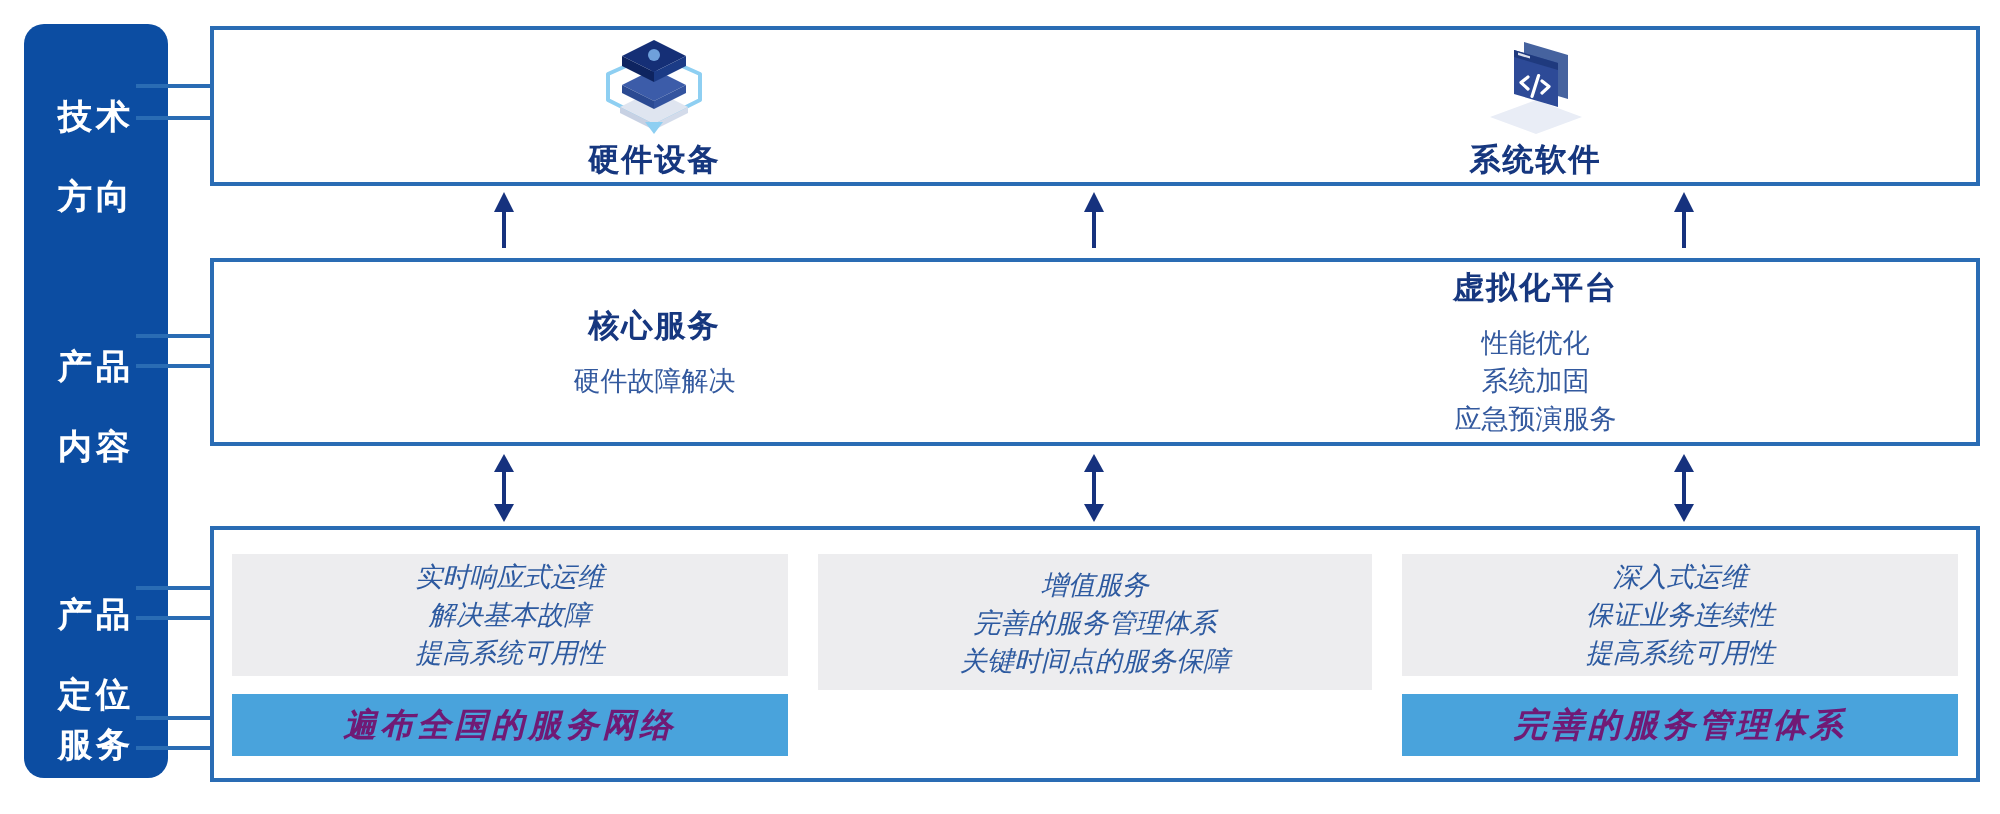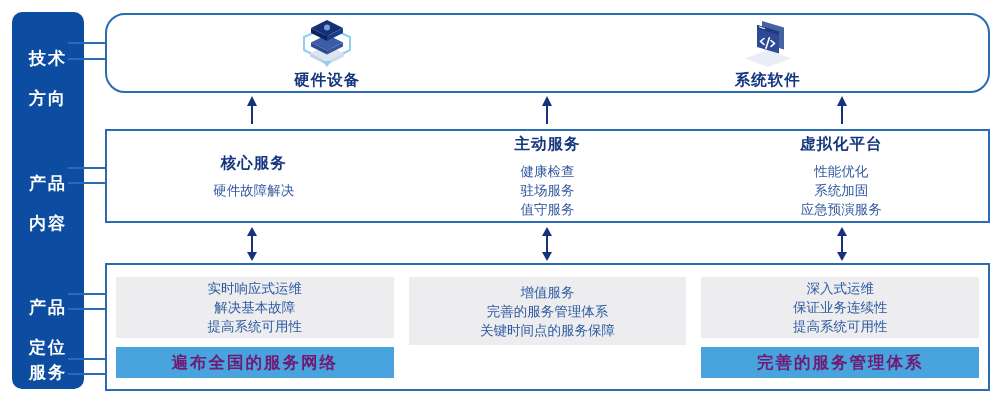--- a/index.html
+++ b/index.html
@@ -17,23 +17,23 @@
     font-size:17px;font-weight:bold;line-height:20px;letter-spacing:2px;white-space:pre-line;
   }
   .side-label .ln{display:block;}
   
   .conn{position:absolute;left:68px;width:38px;height:2px;background:#2A6CB4;}
   
   .panel{
     position:absolute;left:105px;width:885px;background:#ffffff;
     border:2px solid #2A6CB4;box-sizing:border-box;display:flex;
   }
-  .panel-top{top:13px;height:80px;border-radius:20px;}
+  .panel-top{top:13px;height:80px;}
   .panel-mid{top:129px;height:94px;}
-  .panel-bot{top:263px;height:128px;padding:12px 9px 11px 9px;gap:15px;}
+  .panel-bot{top:263px;height:128px;padding:12px 9px 11px 9px;gap:15px;font-style:italic;}
   
   .tech-item{flex:1;display:flex;flex-direction:column;align-items:center;justify-content:center;}
   .tech-item svg{display:block;}
   .tech-label{margin-top:2px;font-size:15.5px;font-weight:bold;color:#16377F;letter-spacing:1px;}
   
   .content-col{flex:1;display:flex;flex-direction:column;align-items:center;justify-content:center;text-align:center;}
   .content-title{font-size:15.5px;font-weight:bold;color:#16377F;letter-spacing:1px;margin-bottom:7px;}
   .content-item{font-size:13.5px;color:#33599E;line-height:19px;}
   
   .card{flex:1;display:flex;flex-direction:column;min-width:0;}
@@ -128,26 +128,20 @@
     <line x1="8" y1="28" x2="8" y2="8" stroke="#16327E" stroke-width="2"></line>
       <polygon points="8,0 3,10 13,10" fill="#16327E"></polygon>
   </svg>
 
   <div class="panel panel-mid">
     <div class="content-col">
       <div class="content-title">核心服务</div>
       <div class="content-item">硬件故障解决</div>
     </div>
     <div class="content-col">
-      <div class="content-title">主动服务</div>
-      <div class="content-item">健康检查</div>
-      <div class="content-item">驻场服务</div>
-      <div class="content-item">值守服务</div>
-    </div>
-    <div class="content-col">
       <div class="content-title">虚拟化平台</div>
       <div class="content-item">性能优化</div>
       <div class="content-item">系统加固</div>
       <div class="content-item">应急预演服务</div>
     </div>
   </div>
 
   <svg class="arrow" style="left:244px;top:227px" width="16" height="34" viewBox="0 0 16 34">
     <line x1="8" y1="8" x2="8" y2="26" stroke="#16327E" stroke-width="2"></line>
     <polygon points="8,0 3,9 13,9" fill="#16327E"></polygon>

